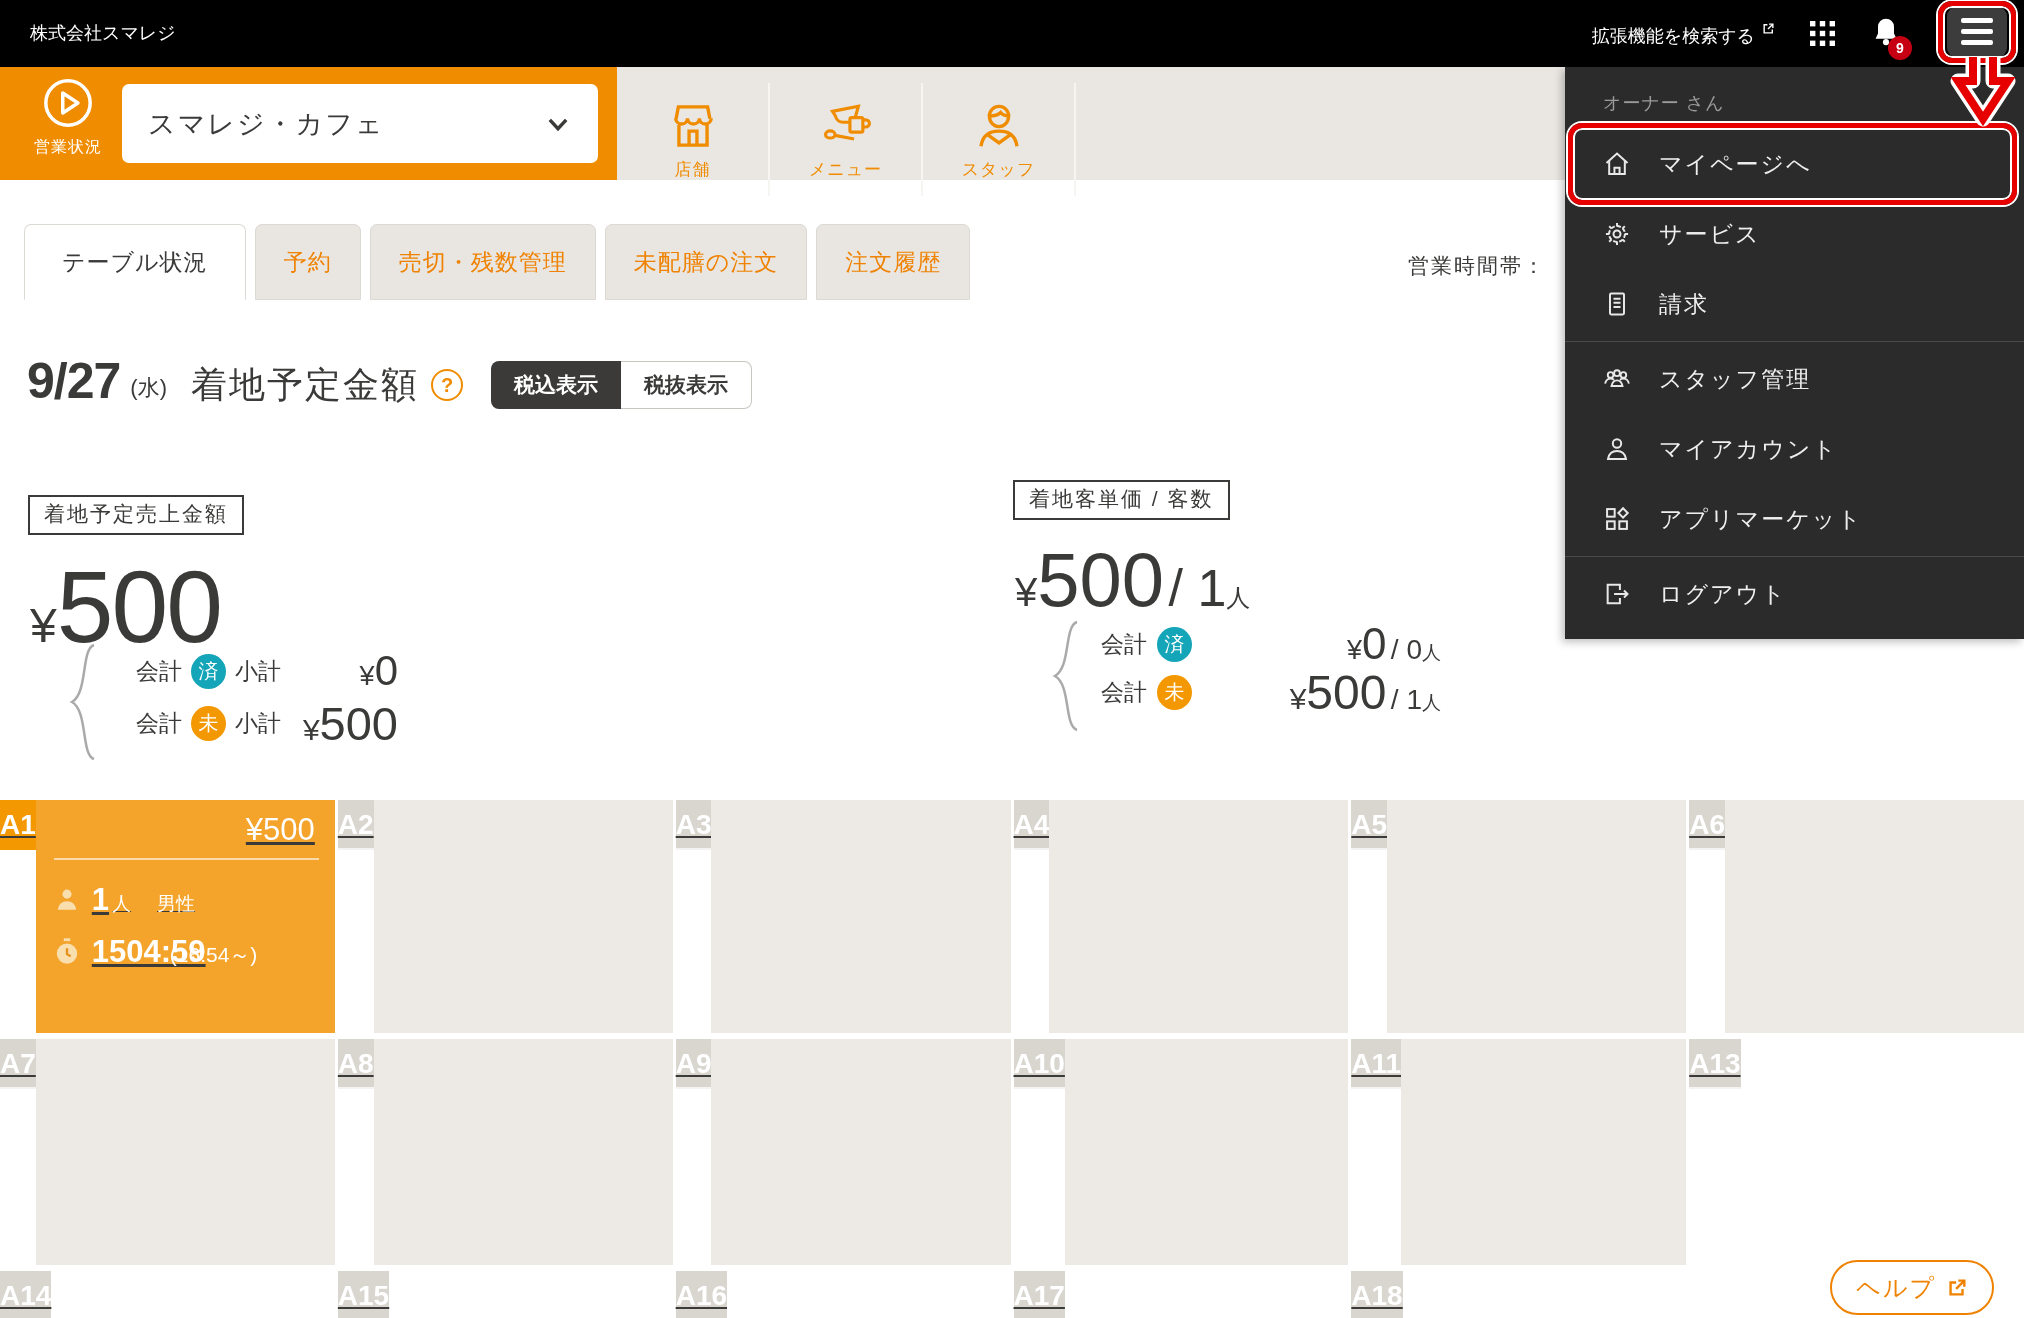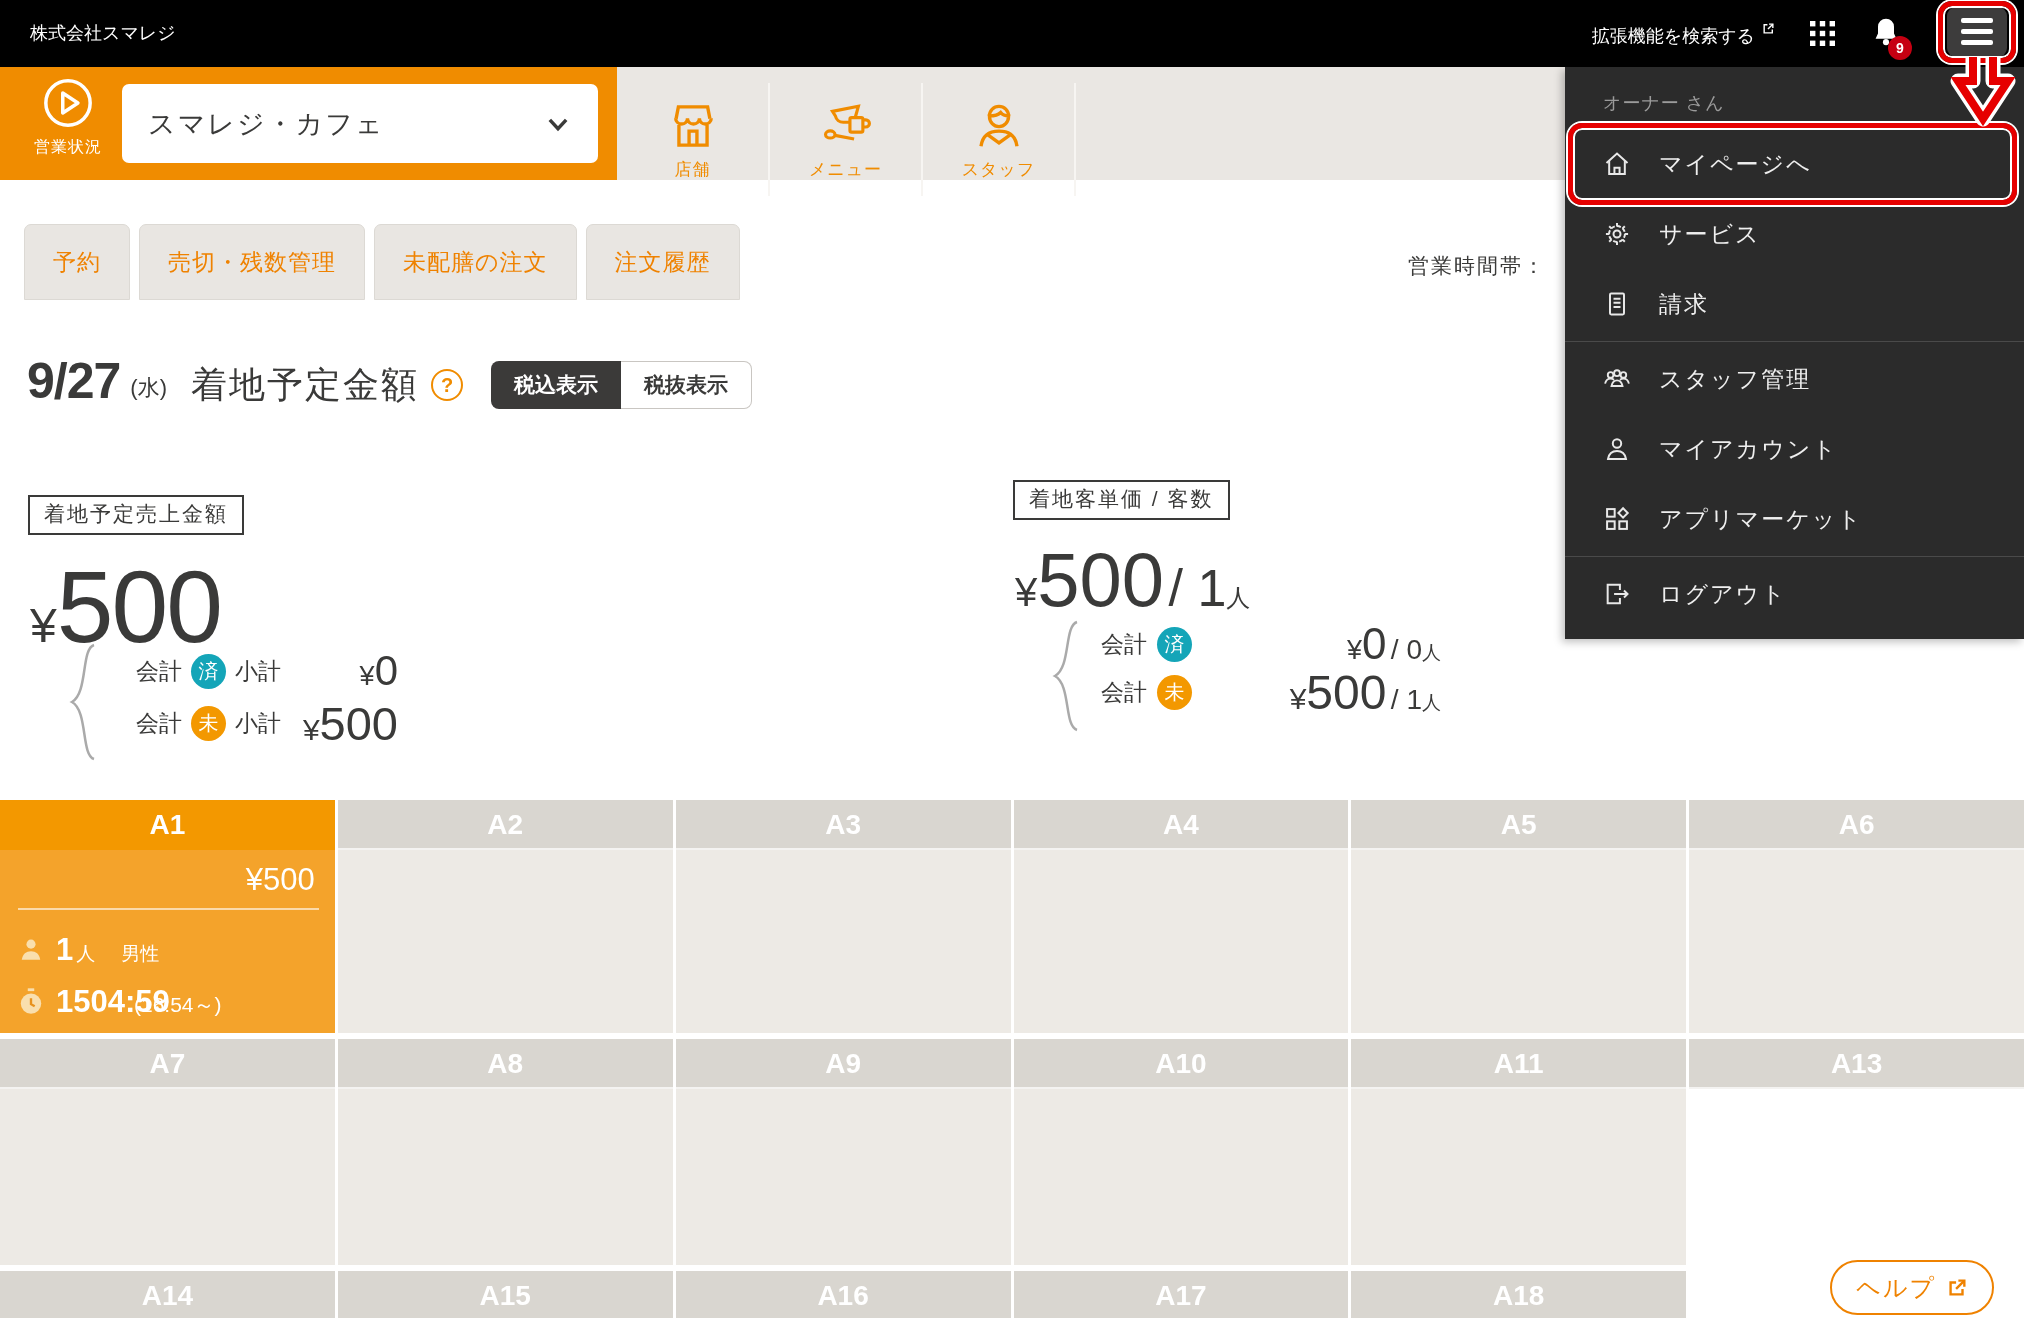--- a/index.html
+++ b/index.html
@@ -93,21 +93,21 @@
   .prow .val .cur { font-size:27px; }
   .prow .val .v { font-size:44px; font-weight:500; }
   .prow .val .per { font-size:28px; }
   .prow .val .unit { font-size:19px; }
   .prow.big .val .cur { font-size:30px; }
   .prow.big .val .v { font-size:48px; }
 
   
   .grid { position:absolute; left:0; top:800px; width:2024px; display:grid;
     grid-template-columns:repeat(6,1fr); grid-template-rows:233px 226px 260px; column-gap:3px; row-gap:6px; }
-  .cell { display:flex; flex-direction:column; cursor:pointer; }
+  .cell { display:flex; flex-direction:row; cursor:pointer;text-decoration:underline; }
   .cell-h { height:50px; line-height:50px; text-align:center; background:#d9d6d0; color:#fff;
     font-size:28px; font-weight:bold; border-bottom:2px solid rgba(255,255,255,.7); }
   .cell-b { flex:1; background:#edeae5; }
   .cell.occupied .cell-h { background:#f39800; border-bottom:none; }
   .cell.occupied .cell-b { background:#f4a32b; color:#fff; padding:12px 16px 0 18px; }
   .a1-amount { text-align:right; font-size:31px; padding-right:4px; }
   .a1-div { border-bottom:2px solid rgba(255,255,255,.6); margin-top:10px; }
   .a1-guests { display:flex; align-items:baseline; margin-top:22px; }
   .a1-guests svg { width:26px; height:26px; align-self:center; }
   .a1-guests .cnt { font-size:31px; font-weight:bold; margin-left:12px; }
@@ -228,20 +228,23 @@
             <path d="M8 42c1.2-9 7-13.5 16-13.5S38.8 33 40 42"></path>
             <path d="M13.5 31.5L24 39l10.5-7.5"></path>
           </svg></span>
         <span class="lbl">スタッフ</span>
       </div>
     </div>
 </div>
 
 <div class="tabs">
 
+<div class="tab active">
+      <span>テーブル状況</span>
+    </div>
     <div class="tab">
       <span>予約</span>
     </div>
     <div class="tab">
       <span>売切・残数管理</span>
     </div>
     <div class="tab">
       <span>未配膳の注文</span>
     </div>
     <div class="tab">

